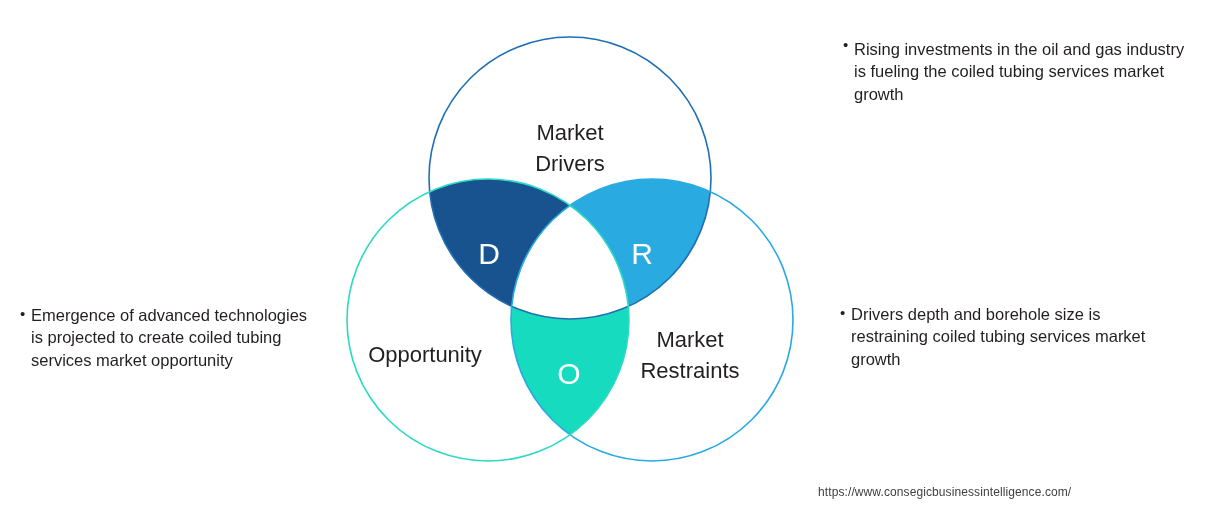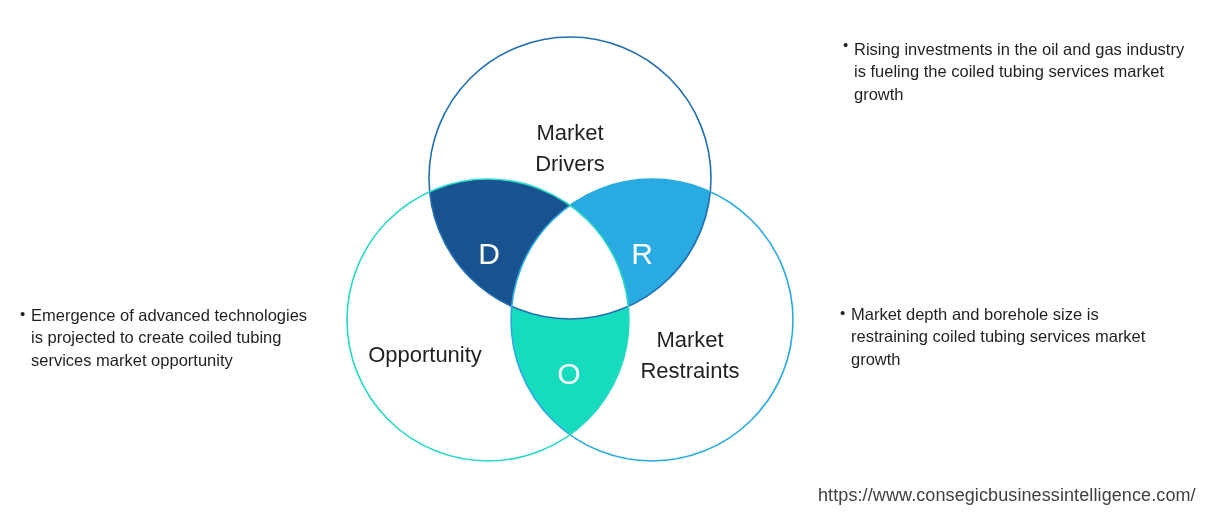--- a/index.html
+++ b/index.html
@@ -75,21 +75,21 @@
   }
   .venn-letter {
     font-family: "Liberation Sans", sans-serif;
     font-size: 30px;
     fill: #ffffff;
   }
   #source-url {
     position: absolute;
     left: 818px;
     top: 485px;
-    font-size: 18px;
+    font-size: 12px;
     color: #404040;
     letter-spacing: 0.1px;
   }
 </style>
 </head>
 <body>
 
 <div id="stage">
 
   <div class="venn-wrap">
@@ -151,21 +151,21 @@
     </svg>
   </div>
 
   <div class="side-text" id="txt-driver">
     <span class="bullet">•</span>
     <span class="body">Rising investments in the oil and gas industry is fueling the coiled tubing services market growth</span>
   </div>
 
   <div class="side-text" id="txt-restraint">
     <span class="bullet">•</span>
-    <span class="body">Market depth and borehole size is restraining coiled tubing services market growth</span>
+    <span class="body">Drivers depth and borehole size is restraining coiled tubing services market growth</span>
   </div>
 
   <div class="side-text" id="txt-opportunity">
     <span class="bullet">•</span>
     <span class="body">Emergence of advanced technologies is projected to create coiled tubing services market opportunity</span>
   </div>
 
   <div id="source-url">https://www.consegicbusinessintelligence.com/</div>
 
 </div>

